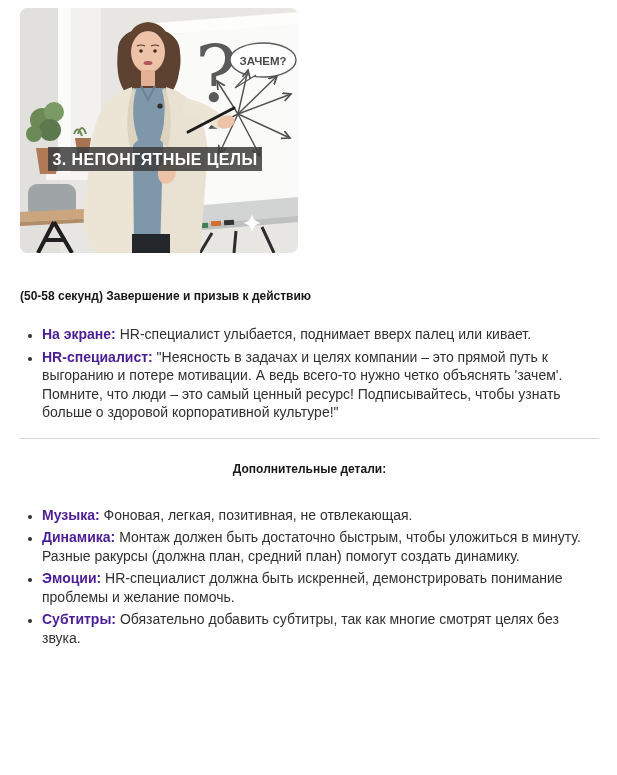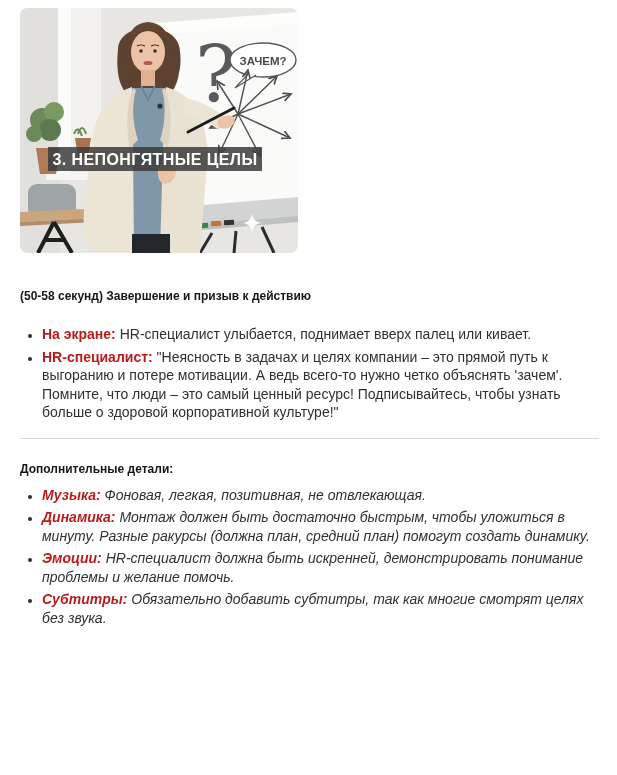--- a/index.html
+++ b/index.html
@@ -17,29 +17,29 @@
     display:block;
     cursor:pointer;
   }
   .photo svg{display:block;}
   .content{padding:0 18px 0 20px;}
   .h{
     font-size:12px;line-height:18px;font-weight:700;
     color:#171717;margin:18px 0 0;
   }
   .h-first{margin-top:34px;}
-  .h-after-hr{margin-top:21px;}
+  .h-after-hr{margin-top:21px;text-align:center;}
   ul{margin:20px 0 0;padding-left:22px;list-style:disc;}
-  ul.last{margin-top:8px;font-style:italic;}
+  ul.last{margin-top:28px;}
   li{
     font-size:14px;line-height:18.5px;
     margin:4px 0;color:#303030;
   }
   li::marker{color:#303030;font-size:12px;}
-  li b{color:#b91c1c;font-weight:700;}
+  li b{color:#4c1d95;font-weight:700;}
   hr.divider{
     border:0;border-top:1px solid #d5d5d5;
     margin:16px 0 0;height:0;
   }
 </style>
 </head>
 <body>
 
 <div class="photo">
   <svg width="278" height="245" viewBox="0 0 278 245" xmlns="http://www.w3.org/2000/svg">

